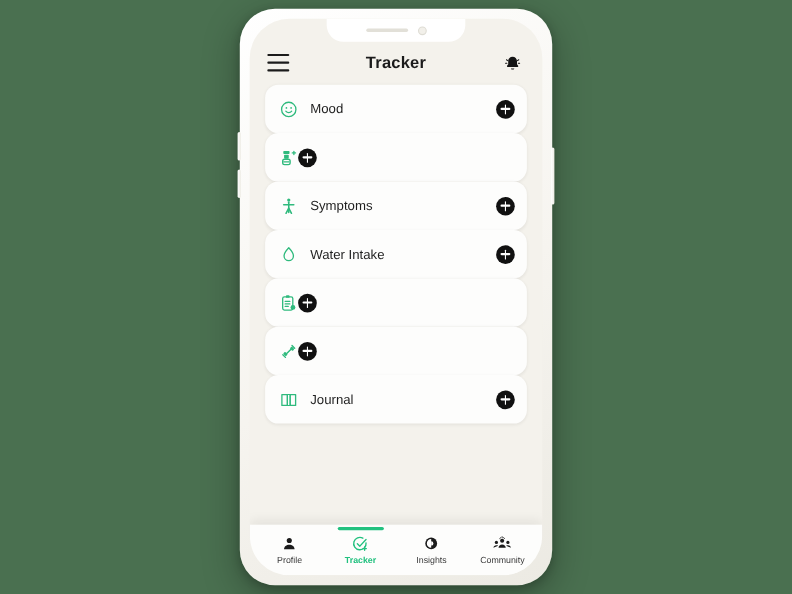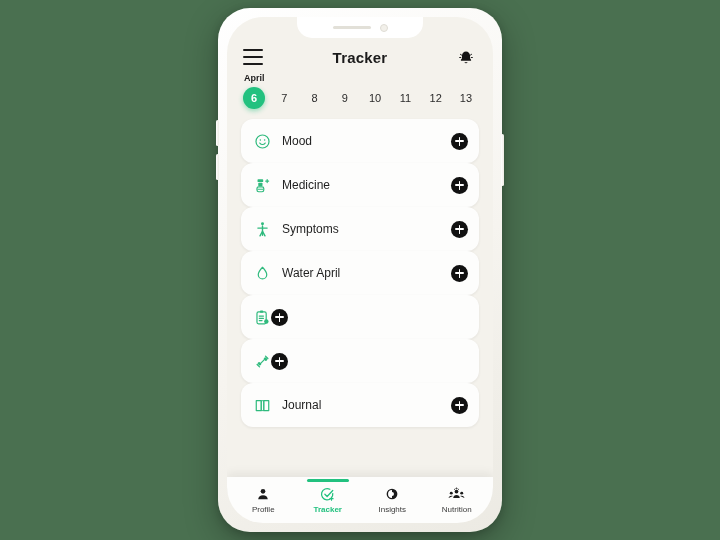--- a/index.html
+++ b/index.html
@@ -243,33 +243,20 @@
       <div id="page-title">Tracker</div>
       <div id="notifications-button">
         <svg width="16" height="17" viewBox="0 0 24 24" aria-hidden="true">
           <path d="M12 3c-3.3 0-6 2.7-6 6v4.2l-1.6 2.3c-.4.6 0 1.5.8 1.5h13.6c.8 0 1.2-.9.8-1.5L18 13.2V9c0-3.3-2.7-6-6-6z" fill="#141414"></path>
           <path d="M9.6 19a2.6 2.6 0 0 0 4.8 0z" fill="#141414"></path>
           <path d="M3.6 7.2 5.4 8.4M20.4 7.2l-1.8 1.2M4.2 12H2.4M21.6 12h-1.8" stroke="#141414" stroke-width="1.4" stroke-linecap="round"></path>
         </svg>
       </div>
     </div>
 
-    <div id="date-section">
-      <div id="month-label">April</div>
-      <div id="date-strip">
-        <div class="date-chip active">6</div>
-        <div class="date-chip">7</div>
-        <div class="date-chip">8</div>
-        <div class="date-chip">9</div>
-        <div class="date-chip">10</div>
-        <div class="date-chip">11</div>
-        <div class="date-chip">12</div>
-        <div class="date-chip">13</div>
-      </div>
-    </div>
 
     <div id="tracker-list">
 
       <div class="tracker-row">
         <div class="row-icon">
           <svg width="17" height="17" viewBox="0 0 24 24" aria-hidden="true">
             <circle cx="12" cy="12" r="9.2" fill="none" stroke="#2fba7d" stroke-width="1.7"></circle>
             <circle cx="9" cy="10" r="1.1" fill="#2fba7d"></circle>
             <circle cx="15" cy="10" r="1.1" fill="#2fba7d"></circle>
             <path d="M8.2 14.2c1 1.3 2.3 2 3.8 2s2.8-.7 3.8-2" fill="none" stroke="#2fba7d" stroke-width="1.6" stroke-linecap="round"></path>
@@ -282,21 +269,20 @@
       <div class="tracker-row">
         <div class="row-icon">
           <svg width="17" height="17" viewBox="0 0 24 24" aria-hidden="true">
             <rect x="5" y="3.2" width="8" height="4" rx="1" fill="#2fba7d"></rect>
             <rect x="6" y="8" width="6" height="5" rx="1" fill="#2fba7d"></rect>
             <rect x="4.2" y="13.8" width="9.6" height="7" rx="2.4" fill="none" stroke="#2fba7d" stroke-width="1.7"></rect>
             <path d="M5 17.3h8" stroke="#2fba7d" stroke-width="1.6"></path>
             <path d="M18.6 3.6v4.2M16.5 5.7h4.2" stroke="#2fba7d" stroke-width="1.7" stroke-linecap="round"></path>
           </svg>
         </div>
-        <div class="row-label">Medicine</div>
         <div class="add-button"></div>
       </div>
 
       <div class="tracker-row">
         <div class="row-icon">
           <svg width="17" height="17" viewBox="0 0 24 24" aria-hidden="true">
             <circle cx="12" cy="4" r="2.1" fill="#2fba7d"></circle>
             <path d="M12 7v13" stroke="#2fba7d" stroke-width="2" stroke-linecap="round"></path>
             <path d="M5.5 10h13" stroke="#2fba7d" stroke-width="2" stroke-linecap="round"></path>
             <path d="M12 14.5 8.5 21M12 14.5 15.5 21" stroke="#2fba7d" stroke-width="2" stroke-linecap="round"></path>
@@ -305,21 +291,21 @@
         <div class="row-label">Symptoms</div>
         <div class="add-button"></div>
       </div>
 
       <div class="tracker-row">
         <div class="row-icon">
           <svg width="17" height="17" viewBox="0 0 24 24" aria-hidden="true">
             <path d="M12 3.2c0 0-6 6.4-6 10.4a6 6 0 0 0 12 0c0-4-6-10.4-6-10.4z" fill="none" stroke="#2fba7d" stroke-width="1.7" stroke-linejoin="round"></path>
           </svg>
         </div>
-        <div class="row-label">Water April</div>
+        <div class="row-label">Water Intake</div>
         <div class="add-button"></div>
       </div>
 
       <div class="tracker-row">
         <div class="row-icon">
           <svg width="17" height="17" viewBox="0 0 24 24" aria-hidden="true">
             <rect x="4.2" y="4" width="13" height="17" rx="2.2" fill="none" stroke="#2fba7d" stroke-width="1.7"></rect>
             <rect x="8.4" y="2" width="4.6" height="3.2" rx="1.1" fill="#2fba7d"></rect>
             <path d="M7.4 10h6M7.4 13.2h6M7.4 16.4h4" stroke="#2fba7d" stroke-width="1.6" stroke-linecap="round"></path>
             <circle cx="17.4" cy="17.6" r="3.1" fill="#2fba7d"></circle>
@@ -397,19 +383,19 @@
           <svg width="17" height="14" viewBox="0 0 28 20" aria-hidden="true">
             <circle cx="14" cy="6" r="3.1" fill="#1b1b1b"></circle>
             <path d="M8.6 16.6c0-3 2.4-4.9 5.4-4.9s5.4 1.9 5.4 4.9z" fill="#1b1b1b"></path>
             <circle cx="5.4" cy="8.6" r="2.4" fill="#1b1b1b"></circle>
             <path d="M1 16.6c0-2.4 2-3.9 4.4-3.9 1 0 1.9.2 2.6.7" fill="#1b1b1b"></path>
             <circle cx="22.6" cy="8.6" r="2.4" fill="#1b1b1b"></circle>
             <path d="M27 16.6c0-2.4-2-3.9-4.4-3.9-1 0-1.9.2-2.6.7" fill="#1b1b1b"></path>
             <path d="M10.4 2.6 12 1.4M17.6 2.6 16 1.4M14 1.6V0" stroke="#1b1b1b" stroke-width="1.3" stroke-linecap="round"></path>
           </svg>
         </div>
-        <div class="nav-label">Nutrition</div>
+        <div class="nav-label">Community</div>
       </div>
 
     </div>
 
   </div>
 </div>
 
 </body></html>

